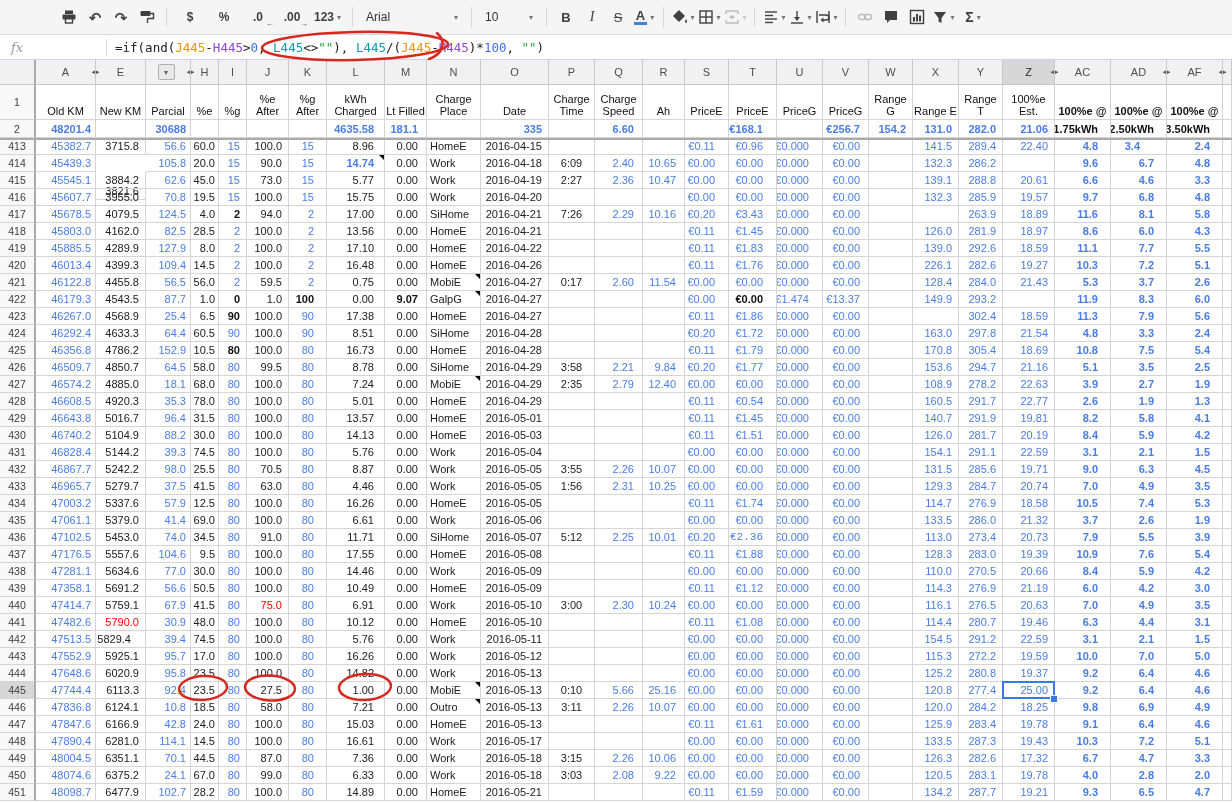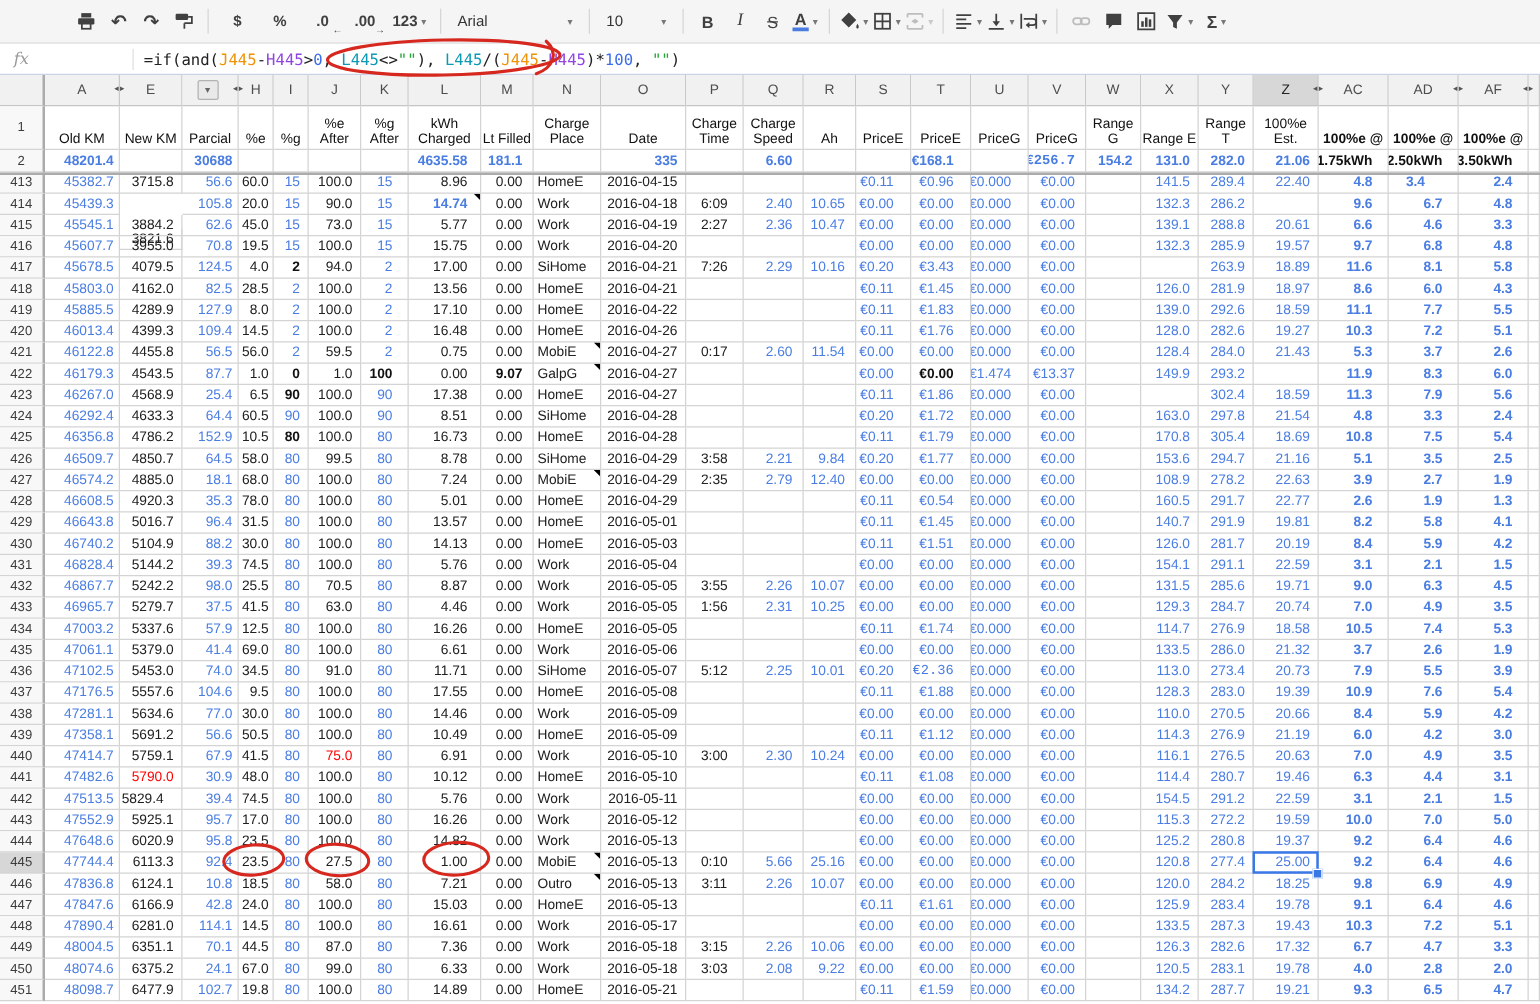--- a/index.html
+++ b/index.html
@@ -363,21 +363,21 @@
       <div class="cell bb" style="width: 58px; height: 18px; padding-right: 10px;">4635.58</div>
       <div class="cell bb" style="width: 42px; height: 18px; padding-right: 8px;">181.1</div>
       <div class="cell al bb" style="width: 54px; height: 18px;"></div>
       <div class="cell bb" style="width: 68px; height: 18px; padding-right: 6px;">335</div>
       <div class="cell ac bb" style="width: 46px; height: 18px;"></div>
       <div class="cell bb" style="width: 48px; height: 18px; padding-right: 8px;">6.60</div>
       <div class="cell bb" style="width: 42px; height: 18px; padding-right: 8px;"></div>
       <div class="cell bb" style="width: 44px; height: 18px; padding-right: 13px;"></div>
       <div class="cell bb" style="width: 48px; height: 18px; padding-right: 13px;">€168.1</div>
       <div class="cell bb" style="width: 46px; height: 18px; padding-right: 13px;"></div>
-      <div class="cell bb" style="width: 46px; height: 18px; padding-right: 8px; font-family: Liberation Mono, monospace;">€256.7</div>
+      <div class="cell bb" style="width: 46px; height: 18px; padding-right: 8px;">€256.7</div>
       <div class="cell bb" style="width: 44px; height: 18px; padding-right: 6px;">154.2</div>
       <div class="cell bb" style="width: 46px; height: 18px; padding-right: 6px;">131.0</div>
       <div class="cell bb" style="width: 44px; height: 18px; padding-right: 6px;">282.0</div>
       <div class="cell bb" style="width: 52px; height: 18px; padding-right: 6px;">21.06</div>
       <div class="cell bk" style="width: 56px; height: 18px; padding-right: 12px;">1.75kWh</div>
       <div class="cell bk" style="width: 56px; height: 18px; padding-right: 12px;">2.50kWh</div>
       <div class="cell bk" style="width: 56px; height: 18px; padding-right: 12px;">3.50kWh</div>
       <div class="cell bb" style="width: 9px; height: 18px; padding-right: 2px;"></div>
     </div>
     <div class="row" style="height: 17px;">
@@ -597,21 +597,21 @@
       <div class="cell al" style="width: 54px; height: 17px;">HomeE</div>
       <div class="cell" style="width: 68px; height: 17px; padding-right: 6px;">2016-04-26</div>
       <div class="cell ac" style="width: 46px; height: 17px;"></div>
       <div class="cell blue" style="width: 48px; height: 17px; padding-right: 8px;"></div>
       <div class="cell blue" style="width: 42px; height: 17px; padding-right: 8px;"></div>
       <div class="cell blue" style="width: 44px; height: 17px; padding-right: 13px;">€0.11</div>
       <div class="cell blue" style="width: 48px; height: 17px; padding-right: 13px;">€1.76</div>
       <div class="cell blue" style="width: 46px; height: 17px; padding-right: 13px;">€0.000</div>
       <div class="cell blue" style="width: 46px; height: 17px; padding-right: 8px;">€0.00</div>
       <div class="cell blue" style="width: 44px; height: 17px; padding-right: 6px;"></div>
-      <div class="cell blue" style="width: 46px; height: 17px; padding-right: 6px;">128.0</div>
+      <div class="cell blue" style="width: 46px; height: 17px; padding-right: 6px;">226.1</div>
       <div class="cell blue" style="width: 44px; height: 17px; padding-right: 6px;">282.6</div>
       <div class="cell blue" style="width: 52px; height: 17px; padding-right: 6px;">19.27</div>
       <div class="cell bb" style="width: 56px; height: 17px; padding-right: 12px;">10.3</div>
       <div class="cell bb" style="width: 56px; height: 17px; padding-right: 12px;">7.2</div>
       <div class="cell bb" style="width: 56px; height: 17px; padding-right: 12px;">5.1</div>
       <div class="cell" style="width: 9px; height: 17px; padding-right: 2px;"></div>
     </div>
     <div class="row" style="height: 17px;">
       <div class="gut" style="height: 17px;">421</div>
       <div class="cell blue" style="width: 60px; height: 17px; padding-right: 4px;">46122.8</div>
@@ -1480,21 +1480,21 @@
       <div class="cell bb" style="width: 56px; height: 17px; padding-right: 12px;">4.0</div>
       <div class="cell bb" style="width: 56px; height: 17px; padding-right: 12px;">2.8</div>
       <div class="cell bb" style="width: 56px; height: 17px; padding-right: 12px;">2.0</div>
       <div class="cell" style="width: 9px; height: 17px; padding-right: 2px;"></div>
     </div>
     <div class="row" style="height: 17px;">
       <div class="gut" style="height: 17px;">451</div>
       <div class="cell blue" style="width: 60px; height: 17px; padding-right: 4px;">48098.7</div>
       <div class="cell" style="width: 50px; height: 17px; padding-right: 6px;">6477.9</div>
       <div class="cell blue" style="width: 45px; height: 17px; padding-right: 4px;">102.7</div>
-      <div class="cell" style="width: 28px; height: 17px; padding-right: 3px;">19.8</div>
+      <div class="cell" style="width: 28px; height: 17px; padding-right: 3px;">28.2</div>
       <div class="cell blue" style="width: 28px; height: 17px; padding-right: 6px;">80</div>
       <div class="cell" style="width: 42px; height: 17px; padding-right: 6px;">100.0</div>
       <div class="cell blue" style="width: 38px; height: 17px; padding-right: 12px;">80</div>
       <div class="cell" style="width: 58px; height: 17px; padding-right: 10px;">14.89</div>
       <div class="cell" style="width: 42px; height: 17px; padding-right: 8px;">0.00</div>
       <div class="cell al" style="width: 54px; height: 17px;">HomeE</div>
       <div class="cell" style="width: 68px; height: 17px; padding-right: 6px;">2016-05-21</div>
       <div class="cell ac" style="width: 46px; height: 17px;"></div>
       <div class="cell blue" style="width: 48px; height: 17px; padding-right: 8px;"></div>
       <div class="cell blue" style="width: 42px; height: 17px; padding-right: 8px;"></div>

